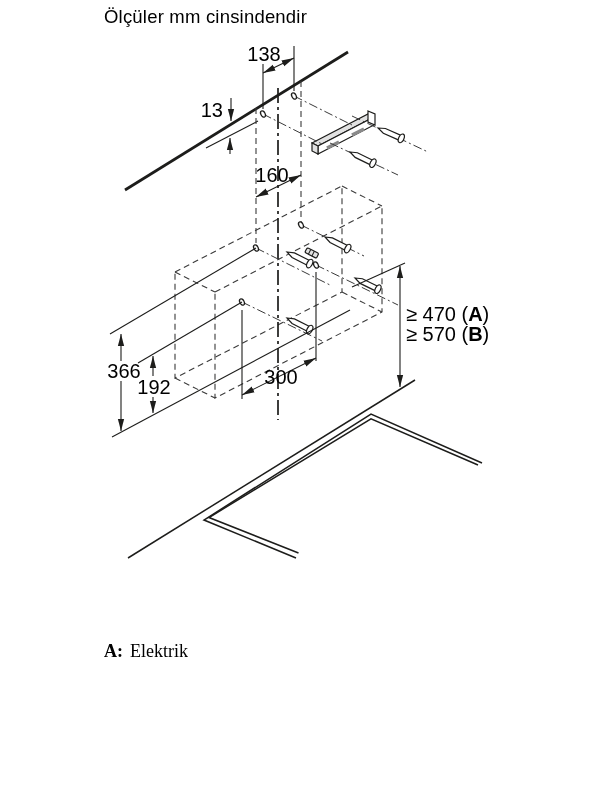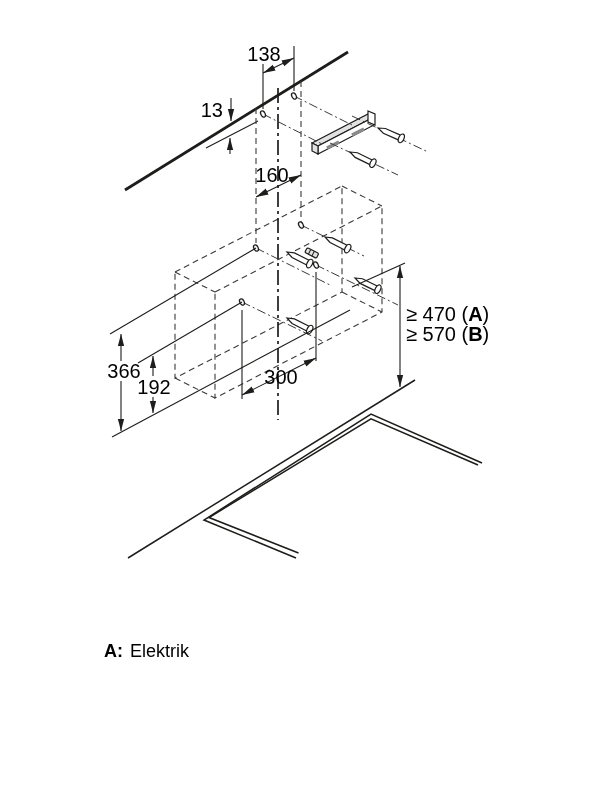--- a/index.html
+++ b/index.html
@@ -19,29 +19,30 @@
   svg .dashdot{stroke:#3a3a3a;stroke-width:1;stroke-dasharray:9 3 2 3;}
   svg .center{stroke:#1d1d1b;stroke-width:1.7;stroke-dasharray:15 4 3 4;}
   svg .dim{stroke:#1d1d1b;stroke-width:1.1;fill:none;}
   svg text{font-family:"Liberation Sans",sans-serif;font-size:20px;fill:#000;}
   svg text .bold, svg tspan.bold{font-weight:bold;}
   svg .metal{fill:#fff;stroke:#1d1d1b;stroke-width:1.2;}
   svg .metaldark{fill:#e2e2e2;stroke:#1d1d1b;stroke-width:1.2;}
   svg .hole{fill:#fff;stroke:#1d1d1b;stroke-width:1.3;}
   svg .slot{stroke:#8a8a8a;stroke-width:3.6;}
   .legend{position:absolute;left:104px;top:640px;font-size:18px;}
-  .legend-row{height:36px;line-height:22px;}
+  .legend-row{height:36px;line-height:22px;font-family:Liberation Serif, serif;}
   .legend-label{font-weight:bold;margin-right:7px;}
   #arr path{fill:#1d1d1b;}
 </style>
 </head>
 <body>
 
 <div class="page">
 
+  <div class="title">Ölçüler mm cinsindendir</div>
 
   <svg class="diagram" width="600" height="800" viewBox="0 0 600 800" aria-hidden="true">
     <defs>
       <marker id="arr" viewBox="0 0 12 7" refX="11.5" refY="3.5" markerWidth="13" markerHeight="8" orient="auto-start-reverse" markerUnits="userSpaceOnUse">
         <path d="M0,0.5 L11.5,3.5 L0,6.5 Z"></path>
       </marker>
       <g id="screw">
         <path class="metal" d="M0,0 L7,-2.6 L24,-2.6 L24,2.6 L7,2.6 Z"></path>
         <ellipse class="metal" cx="25.5" cy="0" rx="2.6" ry="4.6"></ellipse>
       </g>

